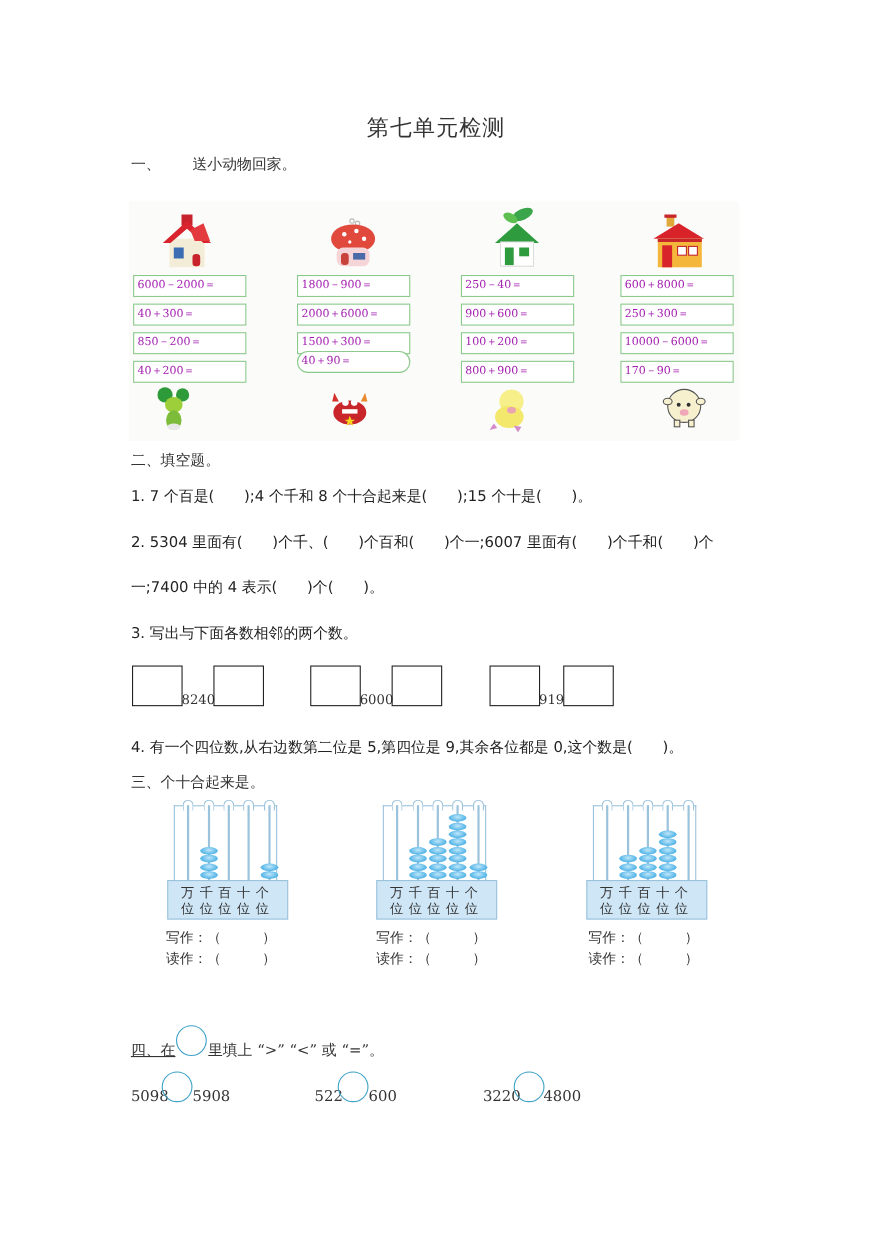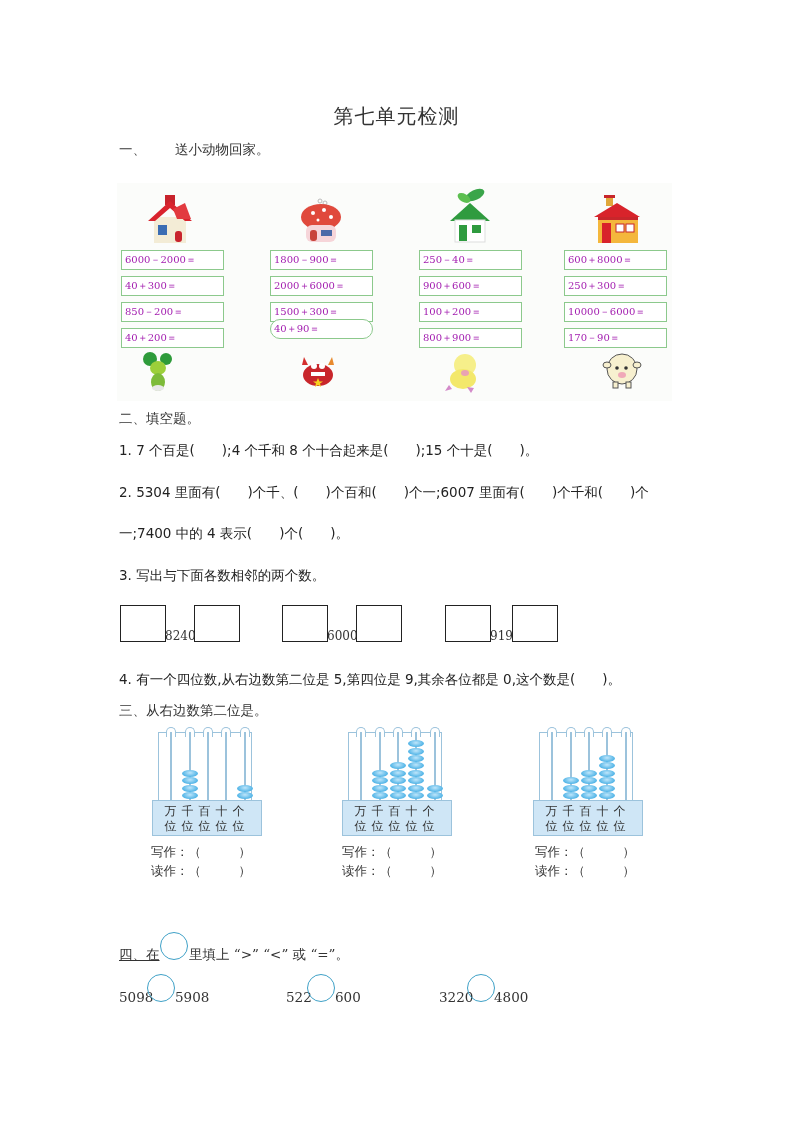--- a/index.html
+++ b/index.html
@@ -149,21 +149,21 @@
 <div class="sqbox" style="left:282px;top:605px;"></div>
 <div class="adjnum" style="left:327px;top:629px;">6000</div>
 <div class="sqbox" style="left:356px;top:605px;"></div>
 
 <div class="sqbox" style="left:445px;top:605px;"></div>
 <div class="adjnum" style="left:490px;top:629px;">919</div>
 <div class="sqbox" style="left:512px;top:605px;"></div>
 
 <div class="abs q" style="left:119px;top:671px;white-space:pre;">4. 有一个四位数,从右边数第二位是 5,第四位是 9,其余各位都是 0,这个数是(　　)。</div>
 
-<div class="abs sec" style="left:119px;top:702px;">三、从右边数第二位是。</div>
+<div class="abs sec" style="left:119px;top:702px;">三、个十合起来是。</div>
 
 <div class="abacus" id="ab0" style="left:152px;top:728px;">
     <div class="frame"></div>
     <div class="arch" style="left: 14px;"></div>
     <div class="rod" style="left: 18px; top: 4px; height: 68px;"></div>
     <div class="arch" style="left: 33px;"></div>
     <div class="rod" style="left: 37px; top: 4px; height: 68px;"></div>
     <div class="bead" style="left: 30px; top: 64px;"></div>
     <div class="bead" style="left: 30px; top: 56.6px;"></div>
     <div class="bead" style="left: 30px; top: 49.2px;"></div>

